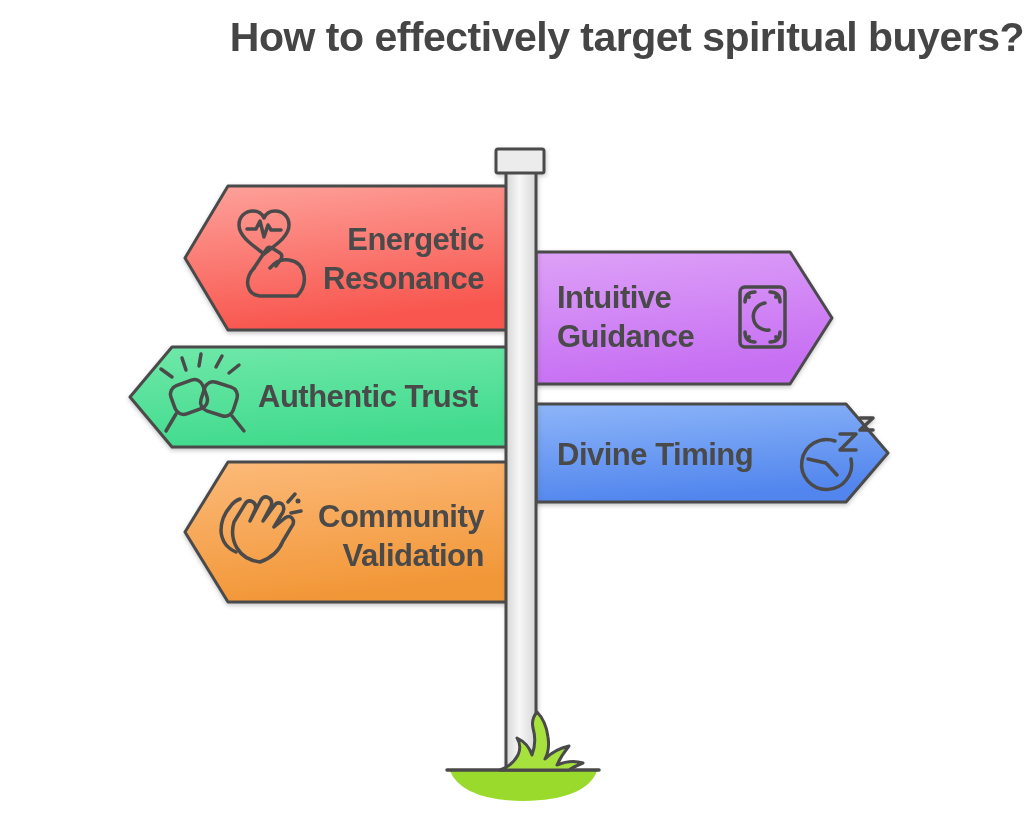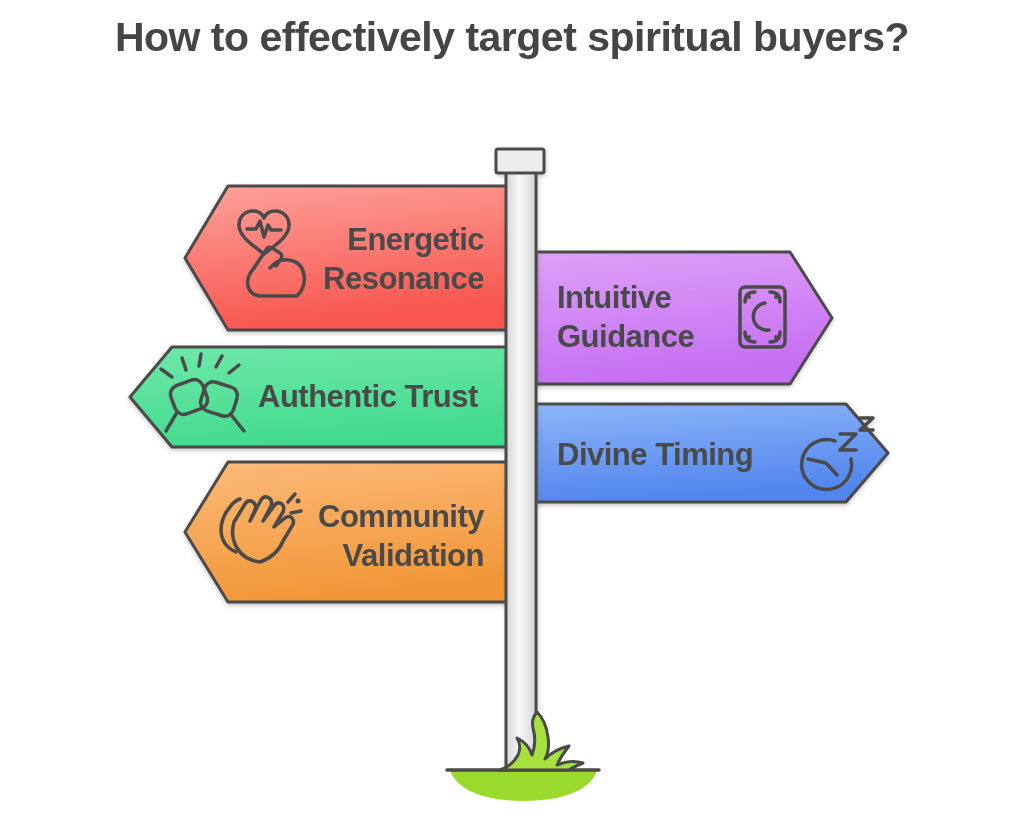--- a/index.html
+++ b/index.html
@@ -7,21 +7,21 @@
     width:1024px;height:821px;
     background:#ffffff;
     font-family:"Liberation Sans",sans-serif;
     overflow:hidden;
     position:relative;
   }
   .canvas{width:1024px;height:821px;position:relative;}
   .page-title{
     position:absolute;
     left:0;top:14px;width:1024px;
-    text-align:center;
+    text-align:right;
     font-size:41px;
     font-weight:bold;
     letter-spacing:-0.5px;
     color:#454545;
     margin:0;
   }
   svg.signpost{position:absolute;left:0;top:0;}
   .sign-shape{stroke:#4a4a4a;stroke-width:3;stroke-linejoin:round;}
   .sign-group{filter:drop-shadow(0px 2px 2px rgba(90,90,90,0.35));}
   .pole-group{filter:drop-shadow(1px 2px 2px rgba(90,90,90,0.30));}

